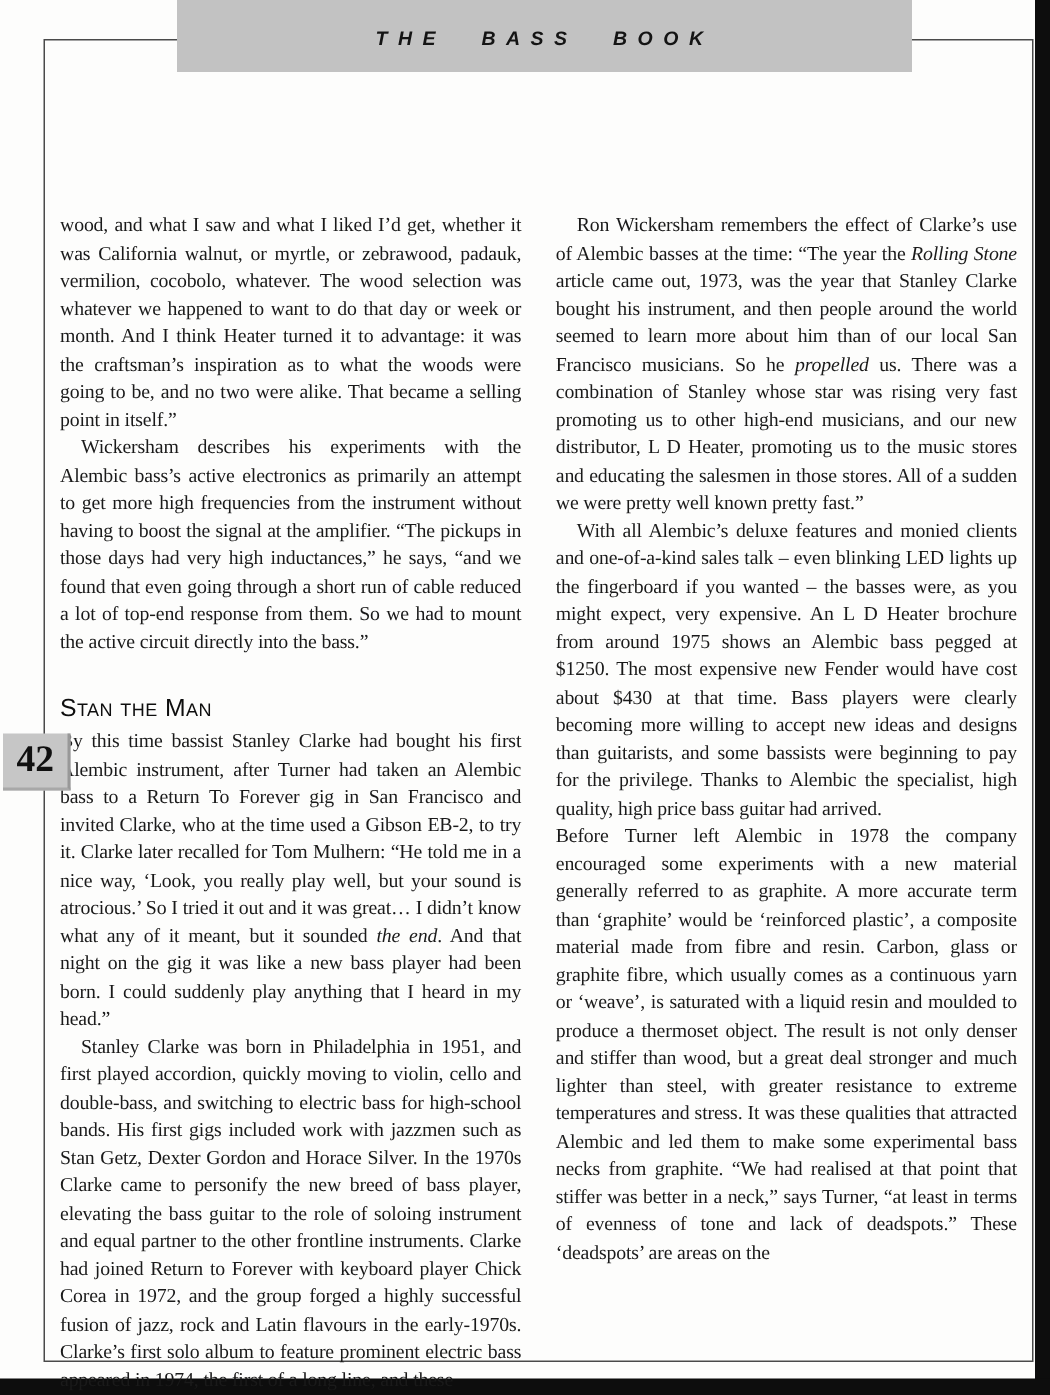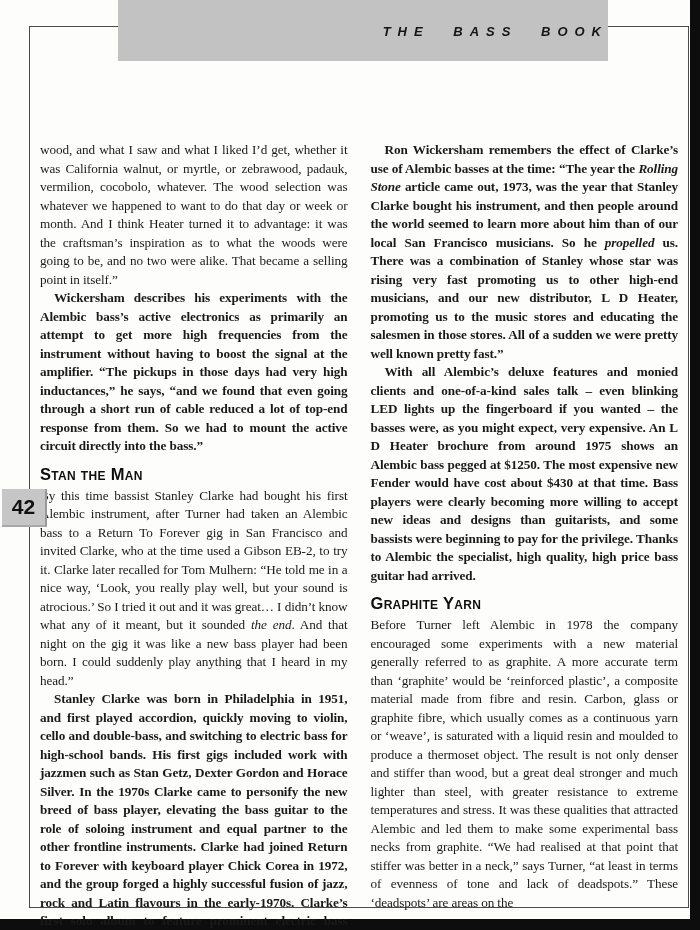--- a/index.html
+++ b/index.html
@@ -17,23 +17,23 @@
   .page-frame {
     position: absolute; left: 29px; top: 26px;
     width: 660px; height: 882px;
     border: 1px solid #4a4a4a;
     box-sizing: border-box;
     background: transparent;
   }
   
   .banner {
     position: absolute; left: 118px; top: 0;
-    width: 490px; height: 61px;
+    width: 490px; height: 48px;
     background: var(--banner-bg, #c2c2c2);
-    display: flex; align-items: center; justify-content: flex-end;
+    display: flex; align-items: center; justify-content: center;
     z-index: 3;
   }
   .banner-title {
     font-family: "Liberation Sans", sans-serif;
     font-style: italic;
     font-weight: 600;
     font-size: 13px;
     letter-spacing: 7px;
     word-spacing: 13px;
     color: #141414;
@@ -44,52 +44,52 @@
     position: absolute; left: 2px; top: 489px;
     width: 45px; height: 38px;
     background: var(--badge-bg, #c6c6c6);
     border-right: 2px solid #989898;
     border-bottom: 2px solid #a8a8a8;
     display: flex; align-items: center; justify-content: center;
     z-index: 4;
     box-sizing: border-box;
   }
   .page-badge span {
-    font-family: Liberation Sans, sans-serif;
+    font-family: Liberation Serif, serif;
     font-weight: 700;
-    font-size: 21px;
+    font-size: 25px;
     color: #101010;
   }
   
   .content {
     position: absolute; left: 40px; top: 141px;
     width: 638px;
     display: flex; gap: 23px;
     z-index: 2;
   }
   .col { flex: 1 1 0; min-width: 0; }
   .para {
     margin: 0;
     font-family: "Liberation Serif", serif;
     font-size: 13.2px;
     line-height: 18.5px;
     letter-spacing: -0.1px;
     text-align: justify;
     color: var(--text-color, #1a1a1a);
   }
-  .para.indent { text-indent: 14px; font-weight: bold; }
+  .para.indent { text-indent: 14px; }
   .para .ital { font-style: italic; }
   .sec-heading {
     font-family: "Liberation Sans", sans-serif;
-    font-weight: 700;
+    font-weight: 400;
     font-variant: small-caps;
     font-size: 16.5px;
     letter-spacing: 0.3px;
     color: #0e0e0e;
-    margin: 9px 0 4px 0;
+    margin: 26px 0 4px 0;
     line-height: 18px;
   }
 </style>
 </head>
 <body style="--banner-bg: #c2c2c2; --badge-bg: #c6c6c6; --text-color: #1a1a1a;">
 
 <div class="page-frame"></div>
 
 <div class="banner">
   <span class="banner-title">THE BASS BOOK</span>
@@ -103,19 +103,18 @@
   <div class="col">
       <p class="para"><span>wood, and what I saw and what I liked I’d get, whether it was California walnut, or myrtle, or zebrawood, padauk, vermilion, cocobolo, whatever. The wood selection was whatever we happened to want to do that day or week or month. And I think Heater turned it to advantage: it was the craftsman’s inspiration as to what the woods were going to be, and no two were alike. That became a selling point in itself.”</span></p>
       <p class="para indent"><span>Wickersham describes his experiments with the Alembic bass’s active electronics as primarily an attempt to get more high frequencies from the instrument without having to boost the signal at the amplifier. “The pickups in those days had very high inductances,” he says, “and we found that even going through a short run of cable reduced a lot of top-end response from them. So we had to mount the active circuit directly into the bass.”</span></p>
       <div class="sec-heading">Stan the Man</div>
       <p class="para"><span>By this time bassist Stanley Clarke had bought his first Alembic instrument, after Turner had taken an Alembic bass to a Return To Forever gig in San Francisco and invited Clarke, who at the time used a Gibson EB-2, to try it. Clarke later recalled for Tom Mulhern: “He told me in a nice way, ‘Look, you really play well, but your sound is atrocious.’ So I tried it out and it was great… I didn’t know what any of it meant, but it sounded </span><span class="ital">the end</span><span>. And that night on the gig it was like a new bass player had been born. I could suddenly play anything that I heard in my head.”</span></p>
       <p class="para indent"><span>Stanley Clarke was born in Philadelphia in 1951, and first played accordion, quickly moving to violin, cello and double-bass, and switching to electric bass for high-school bands. His first gigs included work with jazzmen such as Stan Getz, Dexter Gordon and Horace Silver. In the 1970s Clarke came to personify the new breed of bass player, elevating the bass guitar to the role of soloing instrument and equal partner to the other frontline instruments. Clarke had joined Return to Forever with keyboard player Chick Corea in 1972, and the group forged a highly successful fusion of jazz, rock and Latin flavours in the early-1970s. Clarke’s first solo album to feature prominent electric bass appeared in 1974, the first of a long line, and these</span></p>
     </div>
   <div class="col">
       <p class="para indent"><span>Ron Wickersham remembers the effect of Clarke’s use of Alembic basses at the time: “The year the </span><span class="ital">Rolling Stone</span><span> article came out, 1973, was the year that Stanley Clarke bought his instrument, and then people around the world seemed to learn more about him than of our local San Francisco musicians. So he </span><span class="ital">propelled</span><span> us. There was a combination of Stanley whose star was rising very fast promoting us to other high-end musicians, and our new distributor, L D Heater, promoting us to the music stores and educating the salesmen in those stores. All of a sudden we were pretty well known pretty fast.”</span></p>
       <p class="para indent"><span>With all Alembic’s deluxe features and monied clients and one-of-a-kind sales talk – even blinking LED lights up the fingerboard if you wanted – the basses were, as you might expect, very expensive. An L D Heater brochure from around 1975 shows an Alembic bass pegged at $1250. The most expensive new Fender would have cost about $430 at that time. Bass players were clearly becoming more willing to accept new ideas and designs than guitarists, and some bassists were beginning to pay for the privilege. Thanks to Alembic the specialist, high quality, high price bass guitar had arrived.</span></p>
-      <div class="sec-heading">Graphite Yarn</div>
       <p class="para"><span>Before Turner left Alembic in 1978 the company encouraged some experiments with a new material generally referred to as graphite. A more accurate term than ‘graphite’ would be ‘reinforced plastic’, a composite material made from fibre and resin. Carbon, glass or graphite fibre, which usually comes as a continuous yarn or ‘weave’, is saturated with a liquid resin and moulded to produce a thermoset object. The result is not only denser and stiffer than wood, but a great deal stronger and much lighter than steel, with greater resistance to extreme temperatures and stress. It was these qualities that attracted Alembic and led them to make some experimental bass necks from graphite. “We had realised at that point that stiffer was better in a neck,” says Turner, “at least in terms of evenness of tone and lack of deadspots.” These ‘deadspots’ are areas on the</span></p>
     </div>
 </div>
 
 <div class="edge-right"></div>
 <div class="edge-bottom"></div>
 
 </body></html>

